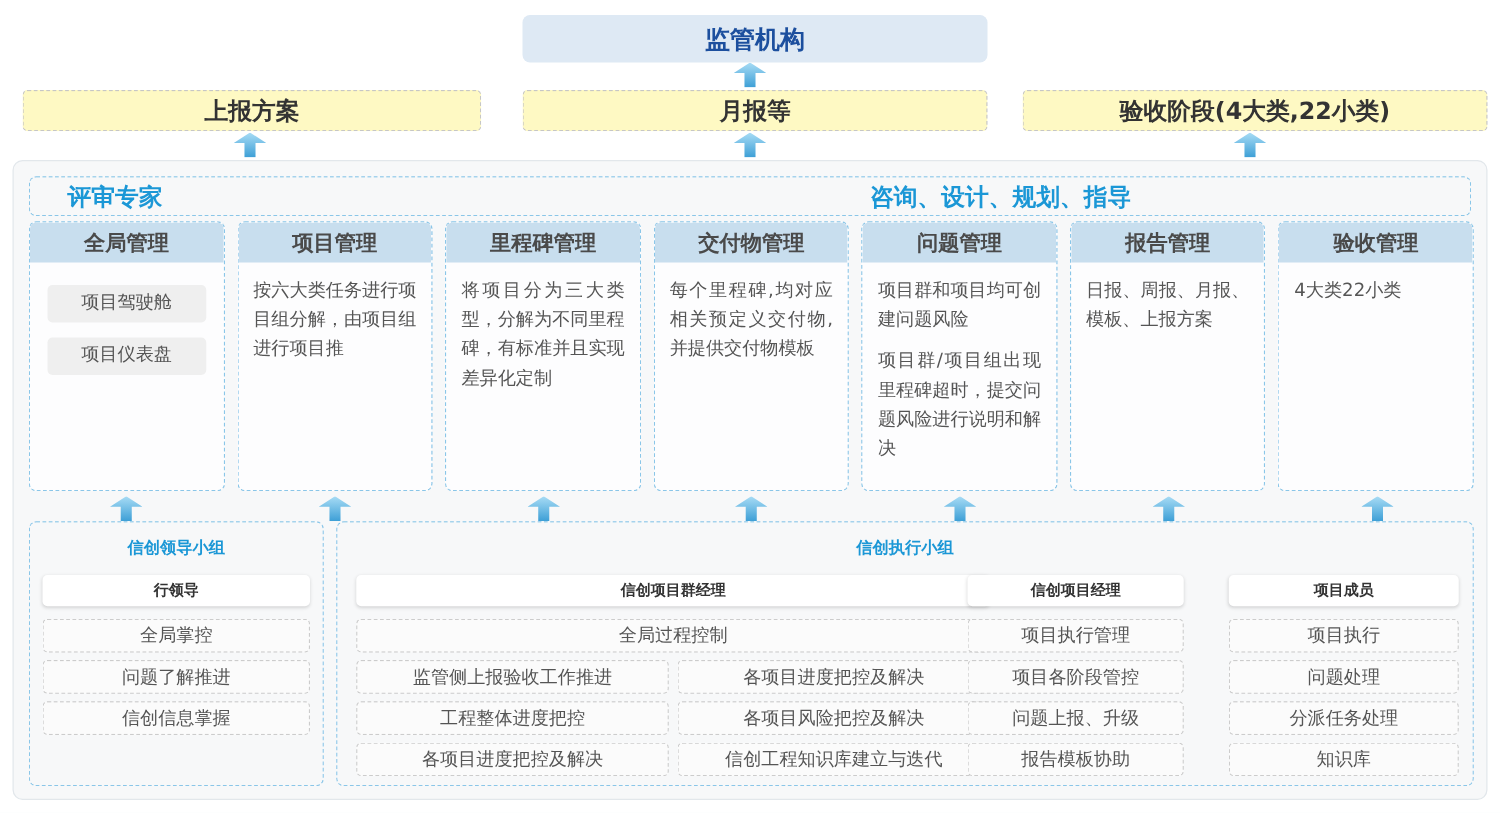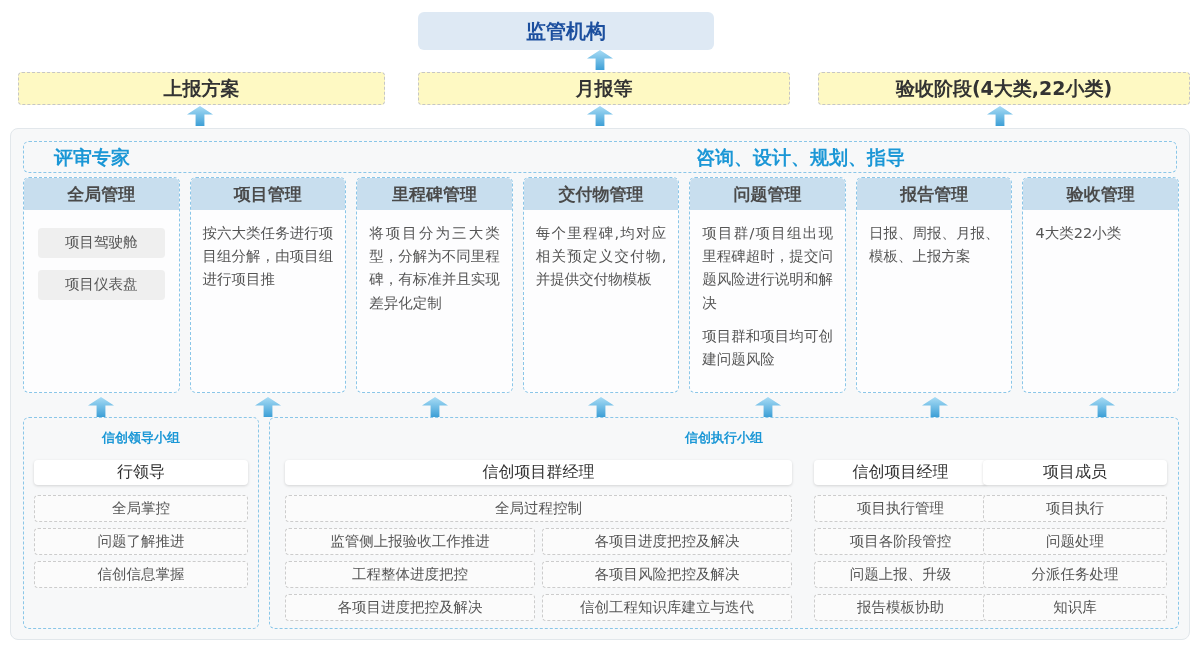--- a/index.html
+++ b/index.html
@@ -1,21 +1,21 @@
 <!DOCTYPE html>
 <html><head>
 <meta charset="utf-8">
 <style>
   * { margin:0; padding:0; box-sizing:border-box; }
   html,body { width:1200px; height:650px; background:#fff;
     font-family:"DejaVu Sans","Liberation Sans",sans-serif; }
   .abs { position:absolute; }
 
   
-  .regulator { left:418px; top:12px; width:296px; height:38px;
+  .regulator { left:418px; top:12px; width:372px; height:38px;
     background:#dee9f4; border-radius:6px; display:flex; align-items:center;
     justify-content:center; color:#1c4f9e; font-weight:bold; font-size:20px; }
 
   
   .r2box { top:72px; height:33px; background:#fef9c3;
     border:1px dashed #c6c6c6; border-radius:4px; display:flex;
     align-items:center; justify-content:center; color:#333;
     font-weight:bold; font-size:19px; }
 
   
@@ -48,31 +48,31 @@
 
   .arrow-row7 { top:268px; }
 
   
   .group { top:288px; height:212px; border:1px dashed #8ac6e8;
     border-radius:6px; }
   .group-title { height:40px; display:flex; align-items:center;
     justify-content:center; color:#1b97d6; font-weight:bold; font-size:13px; }
   .role-head { height:25px; background:#fff; border-radius:4px;
     box-shadow:0 1px 3px rgba(0,0,0,.15); display:flex; align-items:center;
-    justify-content:center; font-weight:normal; font-size:16px; color:#333;text-align:right; }
+    justify-content:center; font-weight:bold; font-size:12px; color:#333;text-align:right; }
   .item { height:27px; background:#fbfbfb; border:1px dashed #cccccc;
     border-radius:4px; display:flex; align-items:center; justify-content:center;
     font-size:14.5px; color:#555; white-space:nowrap; }
   .items { display:flex; flex-direction:column; gap:6px; margin-top:10px; }
   .leader { left:12px; width:236px; padding:0 10px; }
   .leader .role-head { margin-top:2px; }
   .exec { left:258px; width:910px; }
   .sub { position:absolute; top:42px; }
   .subA { left:15px; width:507px; }
-  .subB { left:544px; width:173px; }
+  .subB { left:504px; width:173px; }
   .subC { left:713px; width:184px; }
   .grid2 { display:grid; grid-template-columns:1fr 1fr; gap:6px 7px; margin-top:6px; }
   .span-item { margin-top:10px; }
 </style>
 </head>
 <body>
 
 <div class="abs regulator">
   <span>监管机构</span>
 </div>
@@ -116,22 +116,22 @@
       <div class="col-head">里程碑管理</div>
       <div class="col-body">将项目分为三大类型，分解为不同里程碑，有标准并且实现差异化定制</div>
     </div>
     <div class="col">
       <div class="col-head">交付物管理</div>
       <div class="col-body">每个里程碑,均对应相关预定义交付物,并提供交付物模板</div>
     </div>
     <div class="col">
       <div class="col-head">问题管理</div>
       <div class="col-body">
+        <div class="para">项目群和项目均可创建问题风险</div>
         <div class="para">项目群/项目组出现里程碑超时，提交问题风险进行说明和解决</div>
-        <div class="para">项目群和项目均可创建问题风险</div>
       </div>
     </div>
     <div class="col">
       <div class="col-head">报告管理</div>
       <div class="col-body">日报、周报、月报、模板、上报方案</div>
     </div>
     <div class="col">
       <div class="col-head">验收管理</div>
       <div class="col-body">4大类22小类</div>
     </div>

